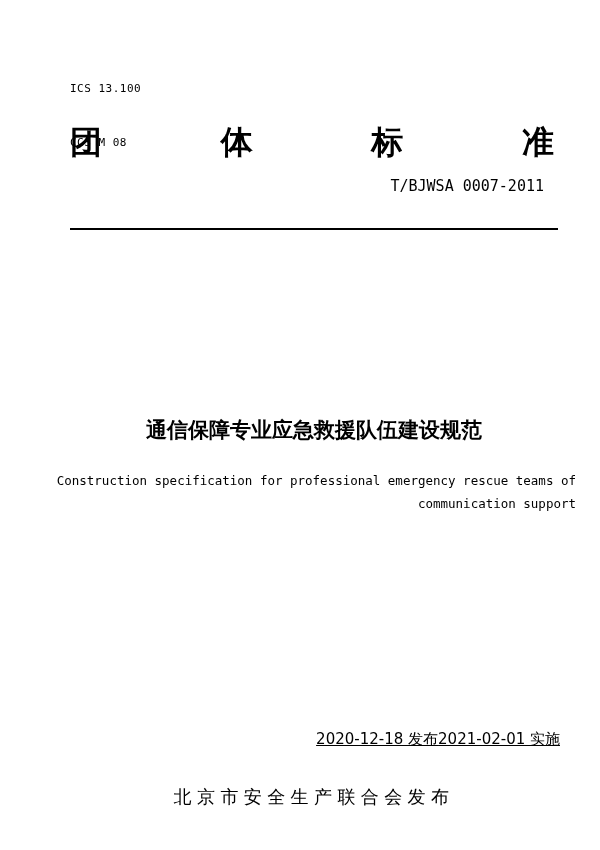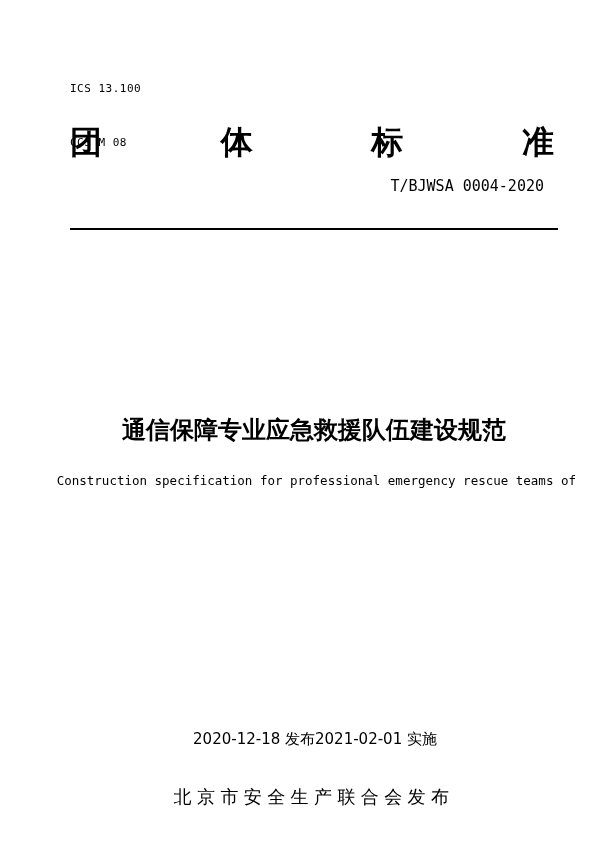--- a/index.html
+++ b/index.html
@@ -65,21 +65,21 @@
     height: 2px;
     background: #000000;
   }
 
   .title-cn {
     position: absolute;
     top: 394px;
     left: -20px;
     right: -20px;
     text-align: center;
-    font-size: 24px;
+    font-size: 21px;
     line-height: 40px;
     font-weight: bold;
     letter-spacing: 0px;
     white-space: nowrap;
   }
 
   .title-en {
     position: absolute;
     top: 453px;
     left: -18px;
@@ -88,23 +88,24 @@
     font-size: 12.5px;
     line-height: 23px;
   }
 
   .dates {
     position: absolute;
     top: 714px;
     left: 0;
     right: -2px;
     display: flex;
-    justify-content: center;
+    justify-content: flex-end;
     font-size: 15px;
     line-height: 19px;
+    text-decoration: underline;
   }
 
   .publisher {
     position: absolute;
     top: 770px;
     left: 0;
     right: 0;
     text-align: center;
     font-size: 18px;
     line-height: 22px;
@@ -124,28 +125,29 @@
       <div>CCS M 08</div>
     </div>
 
     <div class="doc-type">
       <span>团</span>
       <span>体</span>
       <span>标</span>
       <span>准</span>
     </div>
 
-    <div class="std-number mono">T/BJWSA 0004-2020</div>
+    <div class="std-number mono">T/BJWSA 0007-2011</div>
 
     <div class="rule"></div>
 
     <div class="title-cn">通信保障专业应急救援队伍建设规范</div>
 
     <div class="title-en mono">
       <div>Construction specification for professional emergency rescue teams of</div>
+      <div>communication support</div>
     </div>
 
     <div class="dates">
       <span>2020-12-18 发布</span>
       <span>2021-02-01 实施</span>
     </div>
 
     <div class="publisher">北京市安全生产联合会发布</div>
 
   </div>

